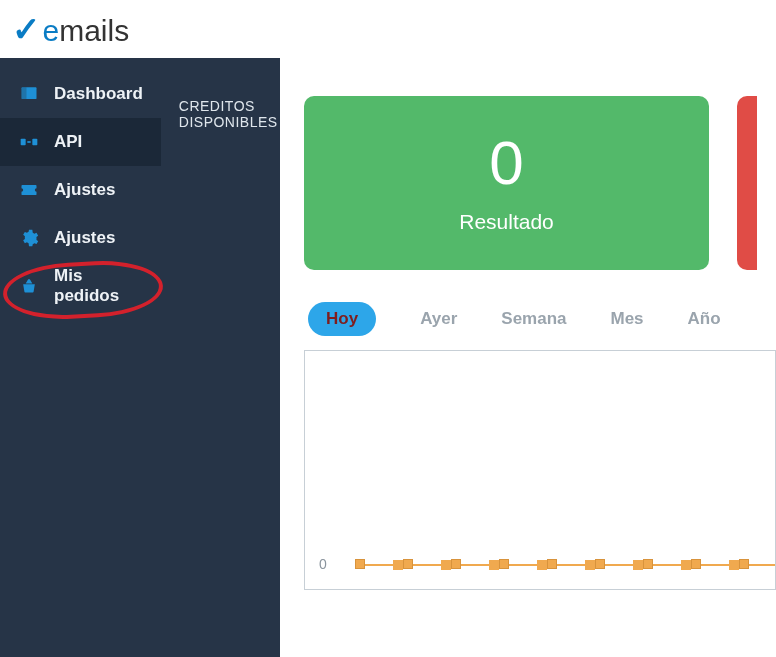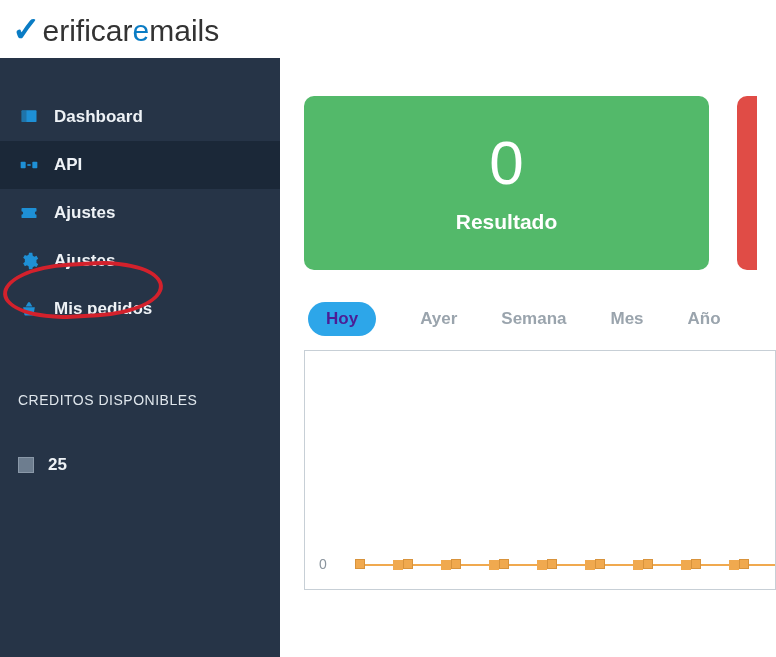--- a/index.html
+++ b/index.html
@@ -5,59 +5,58 @@
 * { margin: 0; padding: 0; box-sizing: border-box; font-family: -apple-system, BlinkMacSystemFont, "Segoe UI", Arial, sans-serif; }
 body { width: 776px; height: 657px; background: #ffffff; overflow: hidden; position: relative; }
 
 .header { height: 58px; display: flex; align-items: center; padding: 8px 12px; background: #fff; }
 .logo { display: flex; align-items: baseline; font-size: 30px; font-weight: 400; color: #333; }
 .logo .check { color: #0a7cc4; font-weight: 700; font-size: 34px; margin-right: 2px; }
 .logo .e { color: #0a7cc4; }
 
 .layout { display: flex; height: 599px; }
 
-.sidebar { width: 280px; background: #263447; color: #fff; display: flex; flex-direction: column; padding-top: 35px; gap: 31px; }
+.sidebar { width: 280px; background: #263447; color: #fff; display: flex; flex-direction: row; padding-top: 12px; }
 .nav { list-style: none; }
 .nav-item { display: flex; align-items: center; height: 48px; padding: 0 18px; cursor: pointer; font-size: 17px; font-weight: 600; color: #eef2f6; }
 .nav-item.active { background: #1b2838; }
 .nav-icon { width: 22px; height: 22px; margin-right: 14px; display: inline-flex; align-items: center; justify-content: center; color: #1e90d6; flex-shrink: 0; }
 .nav-icon svg { width: 20px; height: 20px; }
 
 .section-title { font-size: 14px; font-weight: 400; letter-spacing: 0.5px; color: #dfe6ec; padding: 28px 18px 10px; }
 .credit-row { display: flex; align-items: center; padding: 6px 18px; font-size: 17px; font-weight: 600; color: #eef2f6; }
 .credit-sq { width: 16px; height: 16px; background: #6d7d8f; margin-right: 14px; border: 1px solid #8a98a8; }
 
 .main { flex: 1; background: #ffffff; padding: 38px 0 0 24px; position: relative; }
 
 .cards { display: flex; gap: 28px; }
 .card { border-radius: 10px; color: #fff; display: flex; flex-direction: column; align-items: center; justify-content: center; }
 .card.green { width: 405px; height: 174px; background: #53b96a; }
 .card.red { width: 20px; height: 174px; background: #e04c46; border-radius: 10px 0 0 10px; }
 .card-value { font-size: 62px; font-weight: 300; line-height: 1; }
-.card-label { font-size: 21px; font-weight: 700; margin-top: 16px; text-align: right; }
+.card-label { font-size: 21px; font-weight: 400; margin-top: 16px; text-align: right; }
 
 .tabs { display: flex; align-items: center; gap: 44px; margin: 32px 0 14px; padding-left: 4px; }
 .tab { font-size: 17px; font-weight: 600; color: #9aa4ad; cursor: pointer; }
-.tab.active { background: #2da6e9; color: #4c1d95; padding: 7px 18px; border-radius: 18px; }
+.tab.active { background: #2da6e9; color: #7f1d1d; padding: 7px 18px; border-radius: 18px; }
 
 .chart { border: 1px solid #c7cfd6; background: #fff; height: 240px; position: relative; margin-right: 0; }
 .ytick { position: absolute; left: 14px; font-size: 14px; color: #8a949d; transform: translateY(-50%); }
 .plotline { position: absolute; left: 50px; right: 0; height: 2px; background: #f0a94f; }
 .plotline::before { content: ""; position: absolute; left: 0; right: 0; top: -4px; height: 10px; background: repeating-linear-gradient(to right, transparent 0 38px, #f0a94f 38px 48px); -webkit-mask: linear-gradient(#000,#000); }
 .marker { position: absolute; width: 10px; height: 10px; background: #f0a94f; border: 1px solid #d8933c; top: -5px; }
 
 .annot { position: absolute; border: 4px solid #d3212c; border-radius: 50% / 60%; width: 160px; height: 56px; left: 3px; top: 262px; pointer-events: none; transform: rotate(-3deg); }
 </style>
 </head>
 <body>
 
 <div class="header">
   <div class="logo">
     <span class="check">✓</span>
-    <span>erificar</span>
       <span class="e">e</span>
       <span>mails</span>
   </div>
 </div>
 
 <div class="layout">
   <aside class="sidebar">
     <ul class="nav">
 
       <li class="nav-item">

